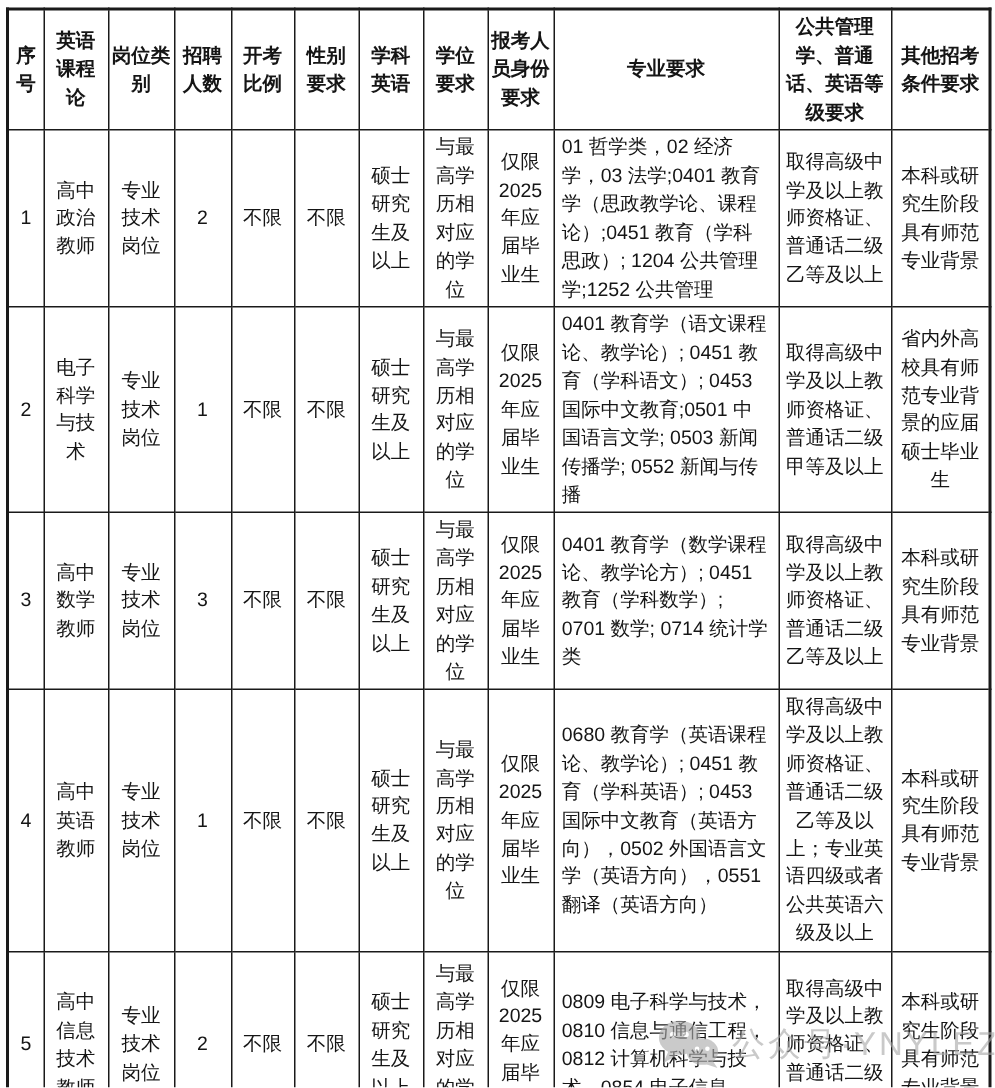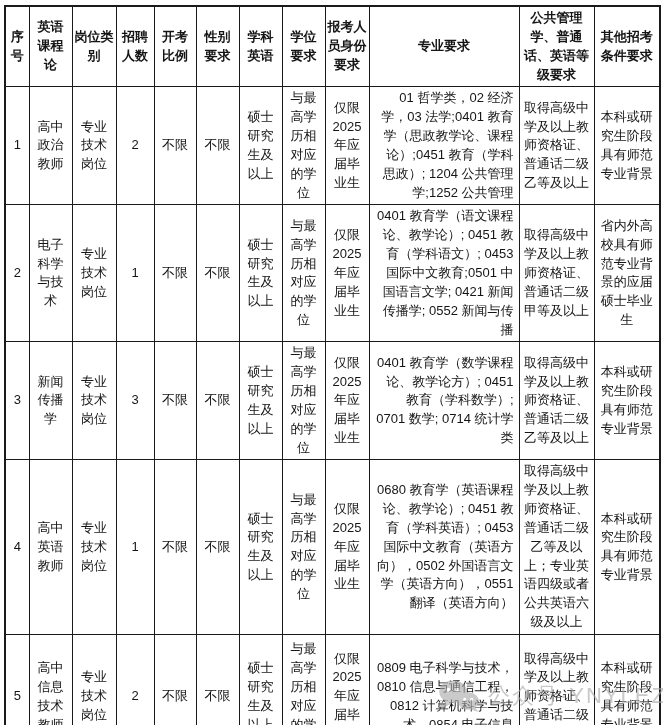--- a/index.html
+++ b/index.html
@@ -33,21 +33,21 @@
     vertical-align: middle;
     text-align: center;
     overflow-wrap: break-word;
   }
   thead th {
     font-weight: bold;
     height: 68px;
     padding: 2px 2px;
   }
   tbody td { font-weight: normal; }
-  td.col9 { text-align: right; padding: 2px 5px; margin-top: 39px; }
+  td.col9 { text-align: left; padding: 2px 5px; margin-top: 39px; }
   tbody tr:nth-child(1) { height: 103px; }
   tbody tr:nth-child(2) { height: 125px; }
   tbody tr:nth-child(3) { height: 108px; }
   tbody tr:nth-child(4) { height: 153px; }
   tbody tr:nth-child(5) { height: 125px; }
   
   col.c0  { width: 24px; }
   col.c1  { width: 43px; }
   col.c2  { width: 44px; }
   col.c3  { width: 38px; }
@@ -132,27 +132,27 @@
         <tr>
           <td class="col0">2</td>
           <td class="col1">电子科学与技术</td>
           <td class="col2">专业技术岗位</td>
           <td class="col3">1</td>
           <td class="col4">不限</td>
           <td class="col5">不限</td>
           <td class="col6">硕士研究生及以上</td>
           <td class="col7">与最高学历相对应的学位</td>
           <td class="col8">仅限2025年应届毕业生</td>
-          <td class="col9">0401 教育学（语文课程论、教学论）; 0451 教育（学科语文）; 0453 国际中文教育;0501 中国语言文学; 0421 新闻传播学; 0552 新闻与传播</td>
+          <td class="col9">0401 教育学（语文课程论、教学论）; 0451 教育（学科语文）; 0453 国际中文教育;0501 中国语言文学; 0503 新闻传播学; 0552 新闻与传播</td>
           <td class="col10">取得高级中学及以上教师资格证、普通话二级甲等及以上</td>
           <td class="col11">省内外高校具有师范专业背景的应届硕士毕业生</td>
         </tr>
         <tr>
           <td class="col0">3</td>
-          <td class="col1">新闻传播学</td>
+          <td class="col1">高中数学教师</td>
           <td class="col2">专业技术岗位</td>
           <td class="col3">3</td>
           <td class="col4">不限</td>
           <td class="col5">不限</td>
           <td class="col6">硕士研究生及以上</td>
           <td class="col7">与最高学历相对应的学位</td>
           <td class="col8">仅限2025年应届毕业生</td>
           <td class="col9">0401 教育学（数学课程论、教学论方）; 0451 教育（学科数学）; 0701 数学; 0714 统计学类</td>
           <td class="col10">取得高级中学及以上教师资格证、普通话二级乙等及以上</td>
           <td class="col11">本科或研究生阶段具有师范专业背景</td>

